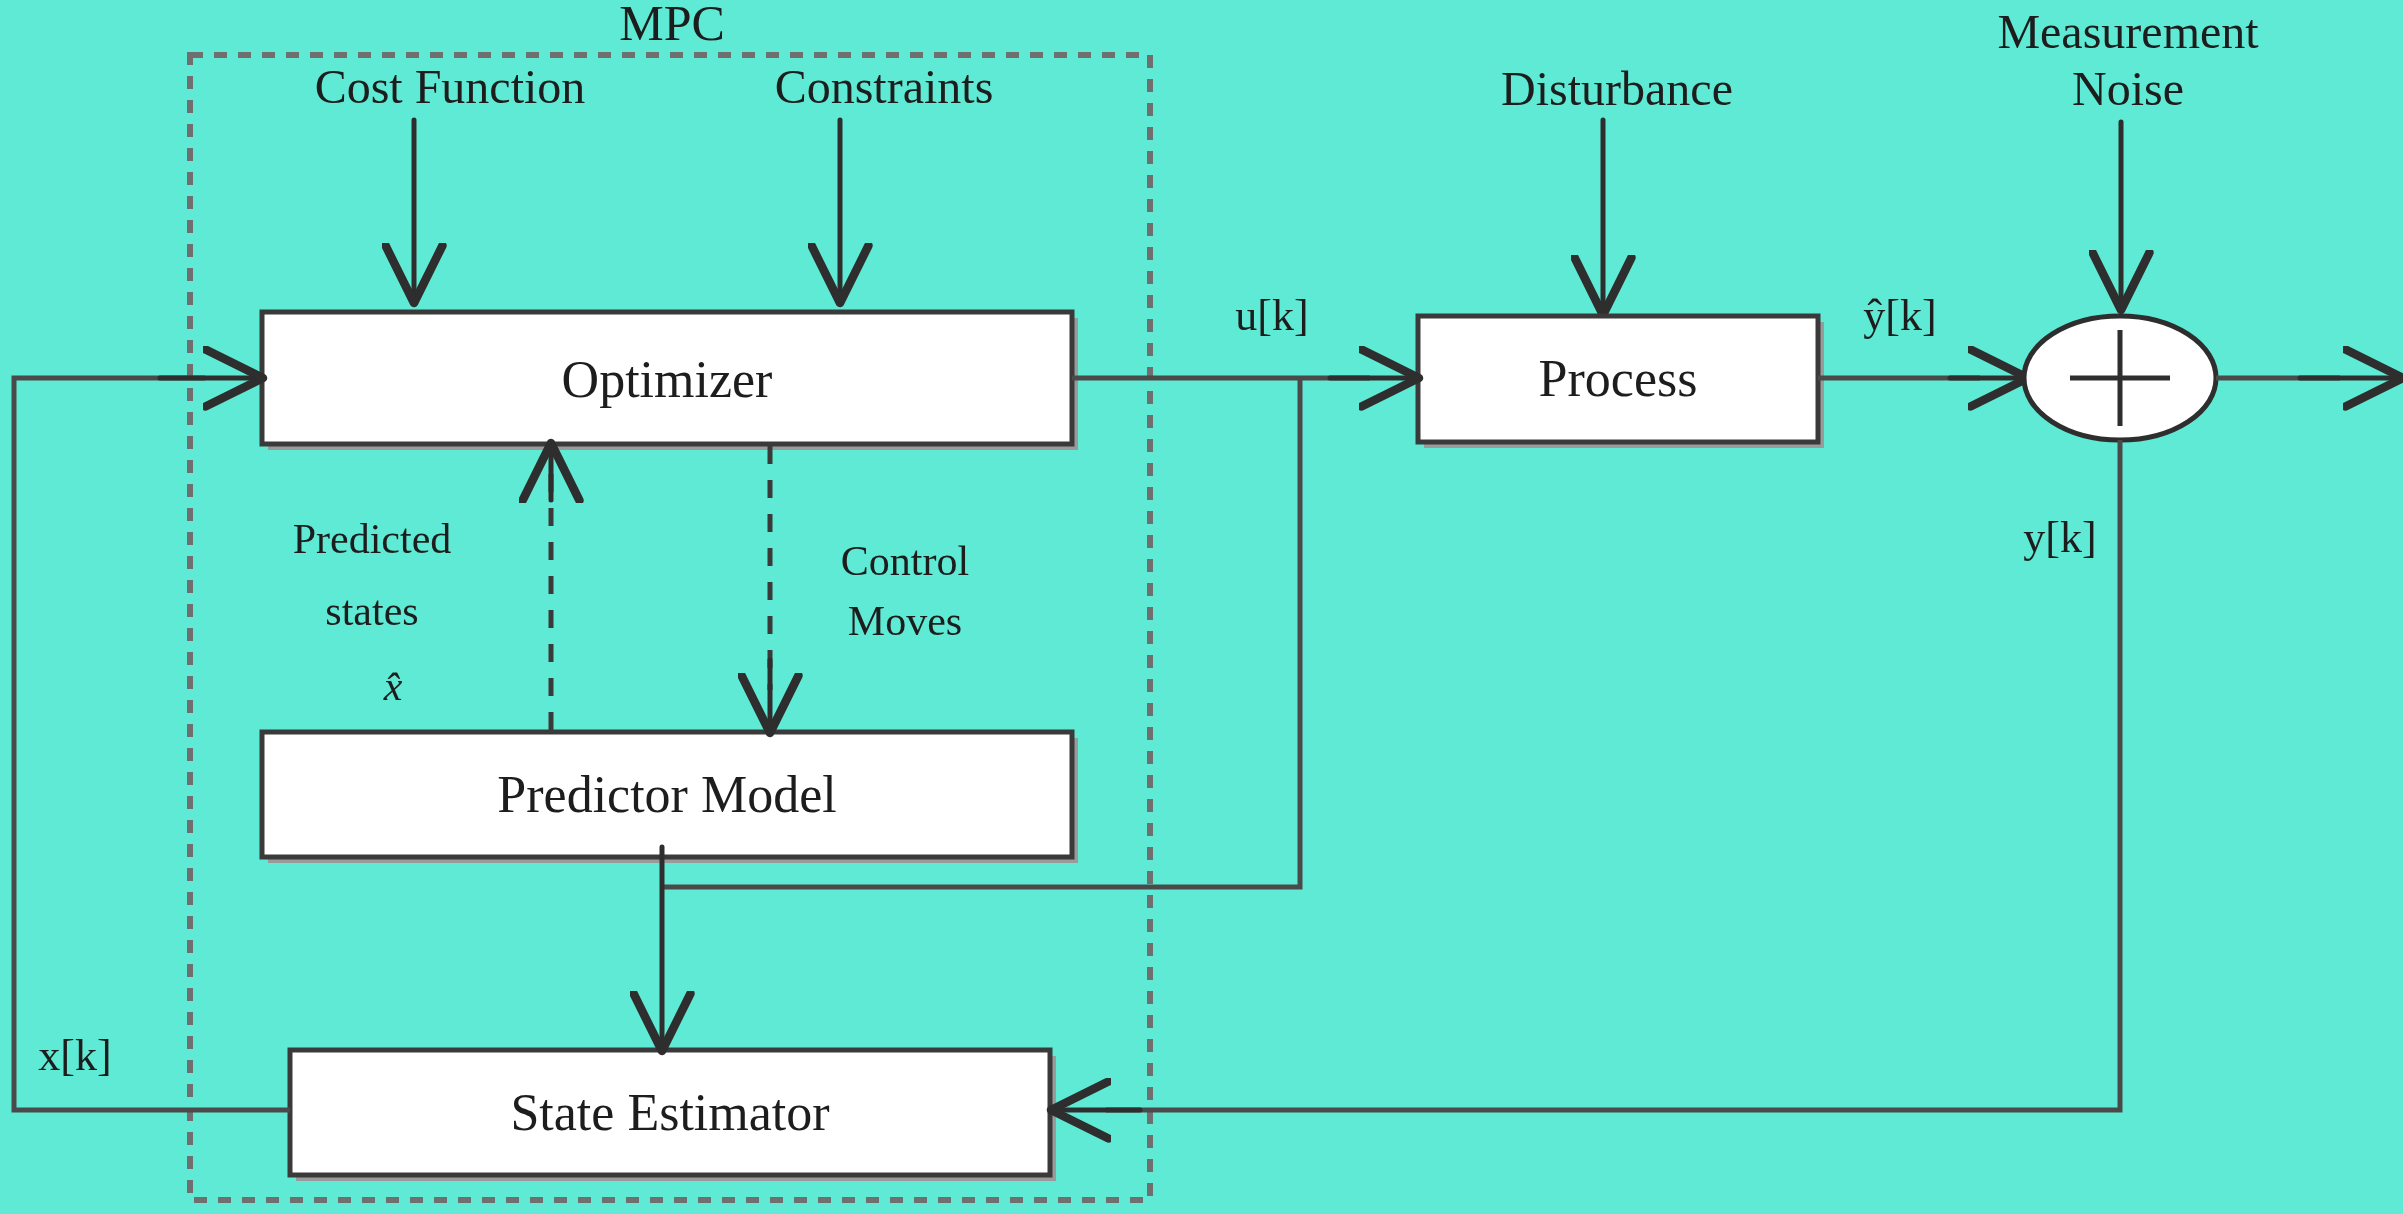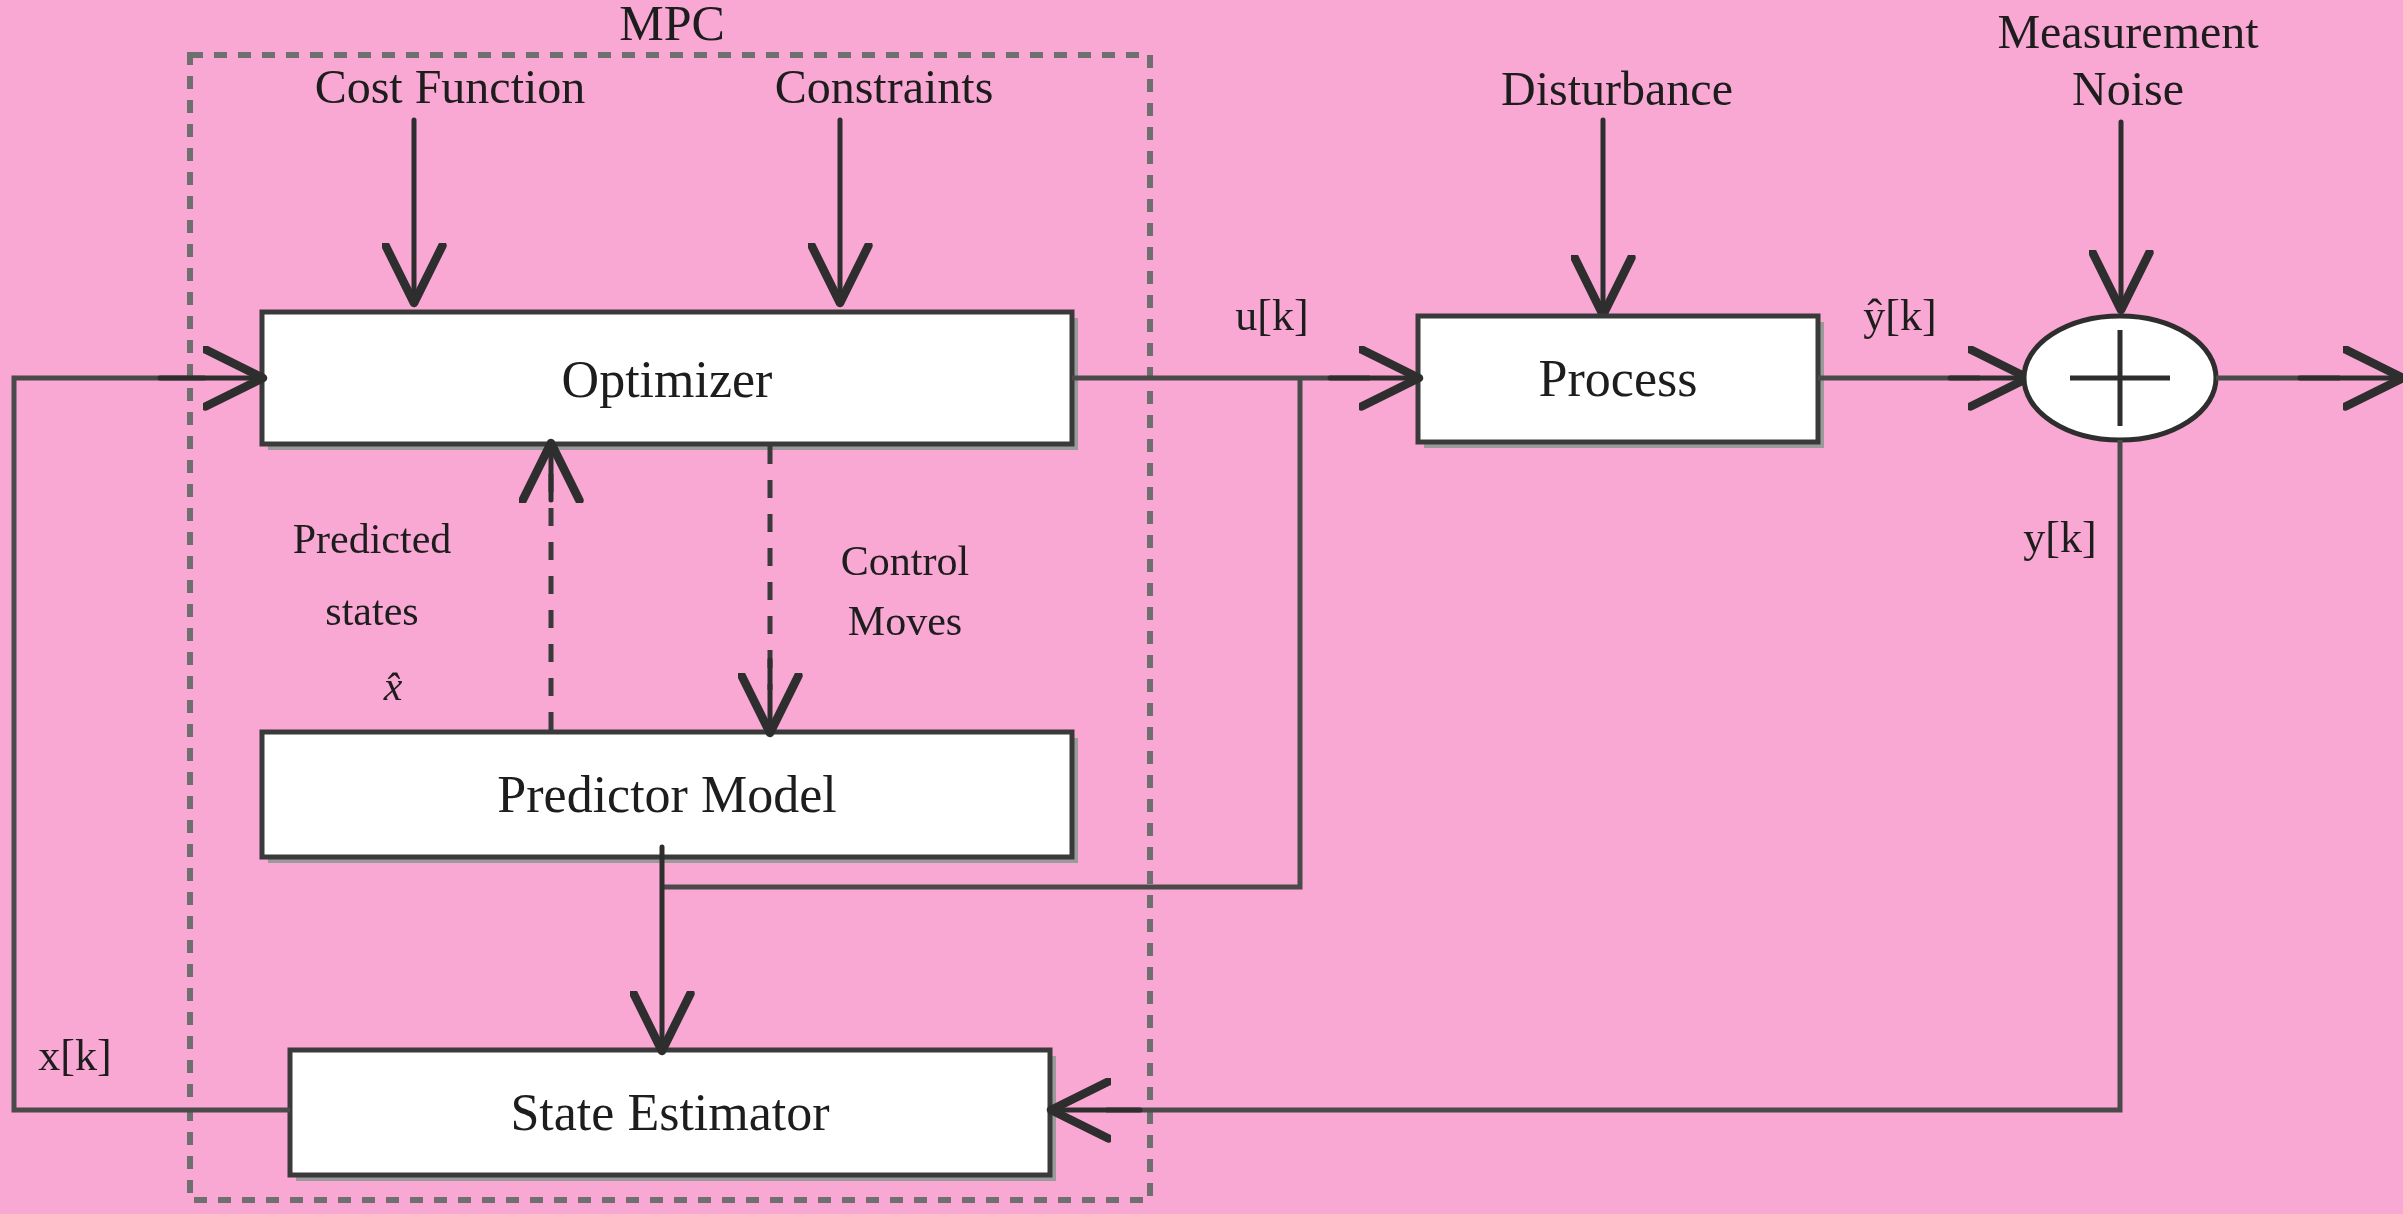--- a/index.html
+++ b/index.html
@@ -10,21 +10,21 @@
   body {
     width: 2403px;
     height: 1214px;
     font-family: "Liberation Serif", "DejaVu Serif", serif;
     overflow: hidden;
   }
   #diagram-root {
     position: relative;
     width: 2403px;
     height: 1214px;
-    background: #f9a8d4;
+    background: #5eead4;
   }
   svg#mpc-svg {
     display: block;
     width: 2403px;
     height: 1214px;
   }
   .blk-rect {
     fill: #ffffff;
     stroke: #3a3a3a;
     stroke-width: 5;

